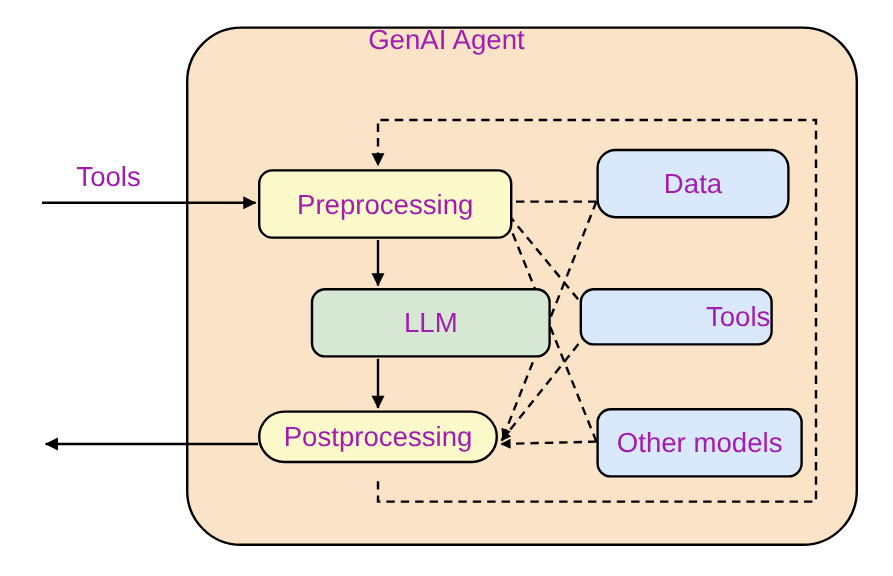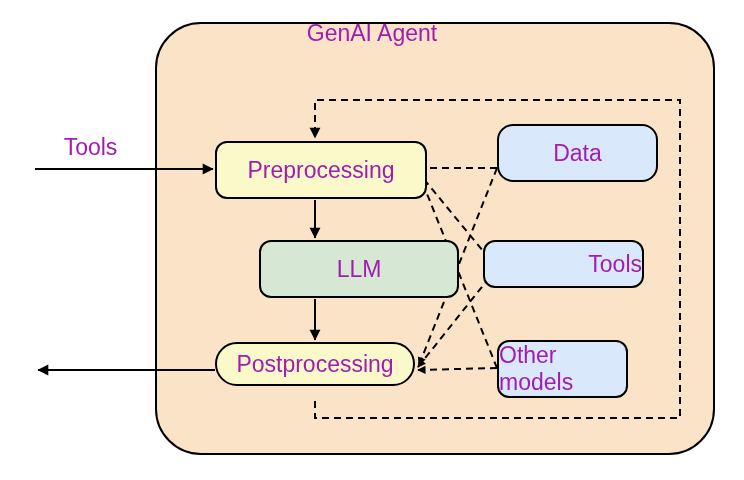--- a/index.html
+++ b/index.html
@@ -40,21 +40,21 @@
   }
   .node.process { background: #FBF9C9; }
   .node.llm     { background: #D6E8D4; margin-left: 44px; }
   .node.resource{ background: #DAE8FC; }
 
   .node-preprocessing  { left: 215px; top: 141px; width: 212px; height: 58px; }
   .node-llm            { left: 215px; top: 240px; width: 200px; height: 58px; }
   .node-postprocessing { left: 215px; top: 342px; width: 200px; height: 44px; border-radius: 27px; }
   .node-data           { left: 497px; top: 124px; width: 161px; height: 58px; border-radius: 16px; }
   .node-tools          { left: 483px; top: 240px; width: 161px; height: 48px; justify-content: flex-end; }
-  .node-other-models   { left: 497px; top: 340px; width: 131px; height: 58px; }
+  .node-other-models   { left: 497px; top: 340px; width: 172px; height: 58px; }
 
   .prompt-label {
     position: absolute;
     left: 33px; top: 134px;
     width: 115px;
     text-align: center;
     font-size: 23px;
   }
   svg.connectors {
     position: absolute;

